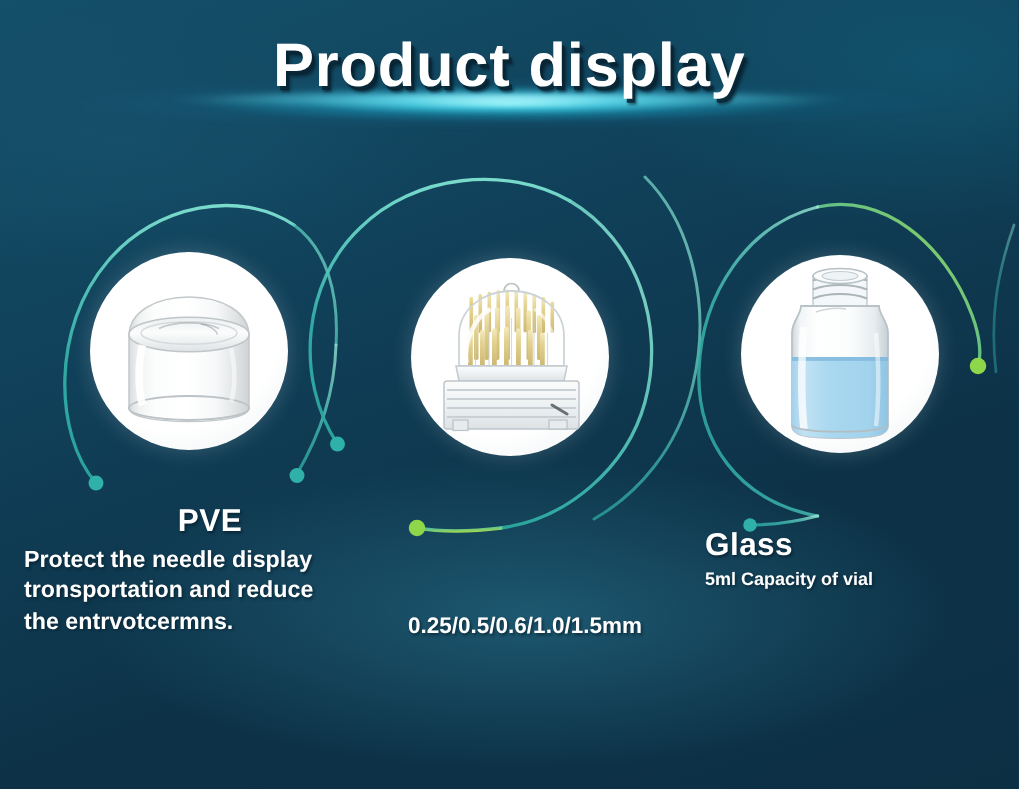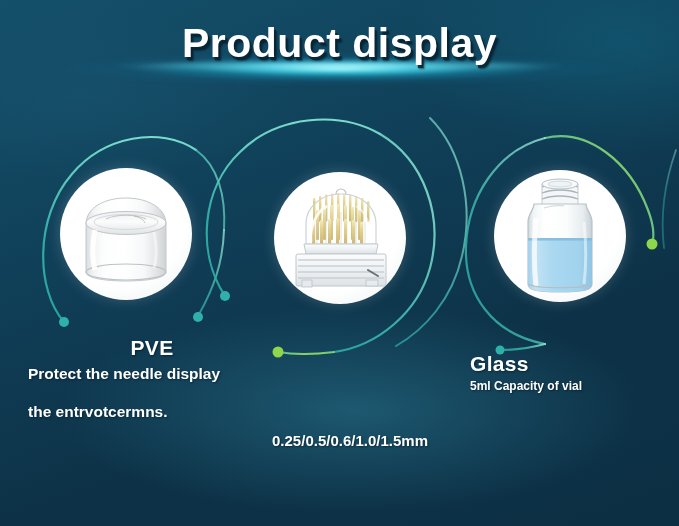--- a/index.html
+++ b/index.html
@@ -58,25 +58,25 @@
   
   #glass-vial{left:514px;top:178px;width:92px;height:118px;}
 
   
   .lbl{position:absolute;z-index:5;color:#fff;}
   .lbl .head{font-size:21px;font-weight:bold;letter-spacing:.3px;
     text-shadow:1px 1px 2px rgba(5,28,42,.75);}
   .lbl .sub{font-size:15.5px;font-weight:bold;line-height:1.32;
     text-shadow:1px 1px 2px rgba(5,28,42,.7);}
 
-  #label-pve{left:28px;top:336px;width:230px;text-align:left;}
+  #label-pve{left:16px;top:336px;width:230px;text-align:left;}
   #label-pve .head{display:block;text-align:center;margin:0 0 4px 18px;}
   #label-needle{left:205px;top:408px;width:290px;text-align:center;}
   #label-needle .head{display:block;margin-bottom:5px;font-size:21px;}
-  #label-needle .sub{display:block;font-size:15px;margin-top:23px;}
+  #label-needle .sub{display:block;font-size:15px;}
   #label-glass{left:470px;top:352px;width:200px;text-align:left;}
   #label-glass .head{display:block;margin-bottom:3px;}
   #label-glass .sub{display:block;font-size:12px;}
 </style>
 </head>
 <body>
 
 <div id="stage">
 
   <div class="glow-band"></div>
@@ -161,21 +161,21 @@
     <ellipse cx="48" cy="78" rx="40" ry="8" fill="none" stroke="#bcc2c5" stroke-width="1.2"></ellipse>
 
     <path d="M 17 36 C 14 50 14 64 17 76" fill="none" stroke="#ffffff" stroke-width="5" opacity=".9"></path>
     <path d="M 76 38 C 79 52 79 64 76 74" fill="none" stroke="#ffffff" stroke-width="3" opacity=".5"></path>
     <path d="M 56 22 C 62 23 66 26 67 29" fill="none" stroke="#8e989c" stroke-width="1" opacity=".5"></path>
   </svg>
 
   <div class="lbl" id="label-pve">
     <span class="head">PVE</span>
     <span class="sub">Protect the needle display</span><br>
-    <br>
+    <span class="sub">tronsportation and reduce</span><br>
     <span class="sub">the entrvotcermns.</span>
   </div>
 
   <div class="circle" id="circle-needle"></div>
   <svg class="prod" id="needle-cart" viewBox="0 0 98 112">
     <defs>
       <linearGradient id="clearG" x1="0" y1="0" x2="1" y2="0">
         <stop offset="0%" stop-color="#cfd6da"></stop>
         <stop offset="15%" stop-color="#f4f7f8"></stop>
         <stop offset="50%" stop-color="#ffffff"></stop>

